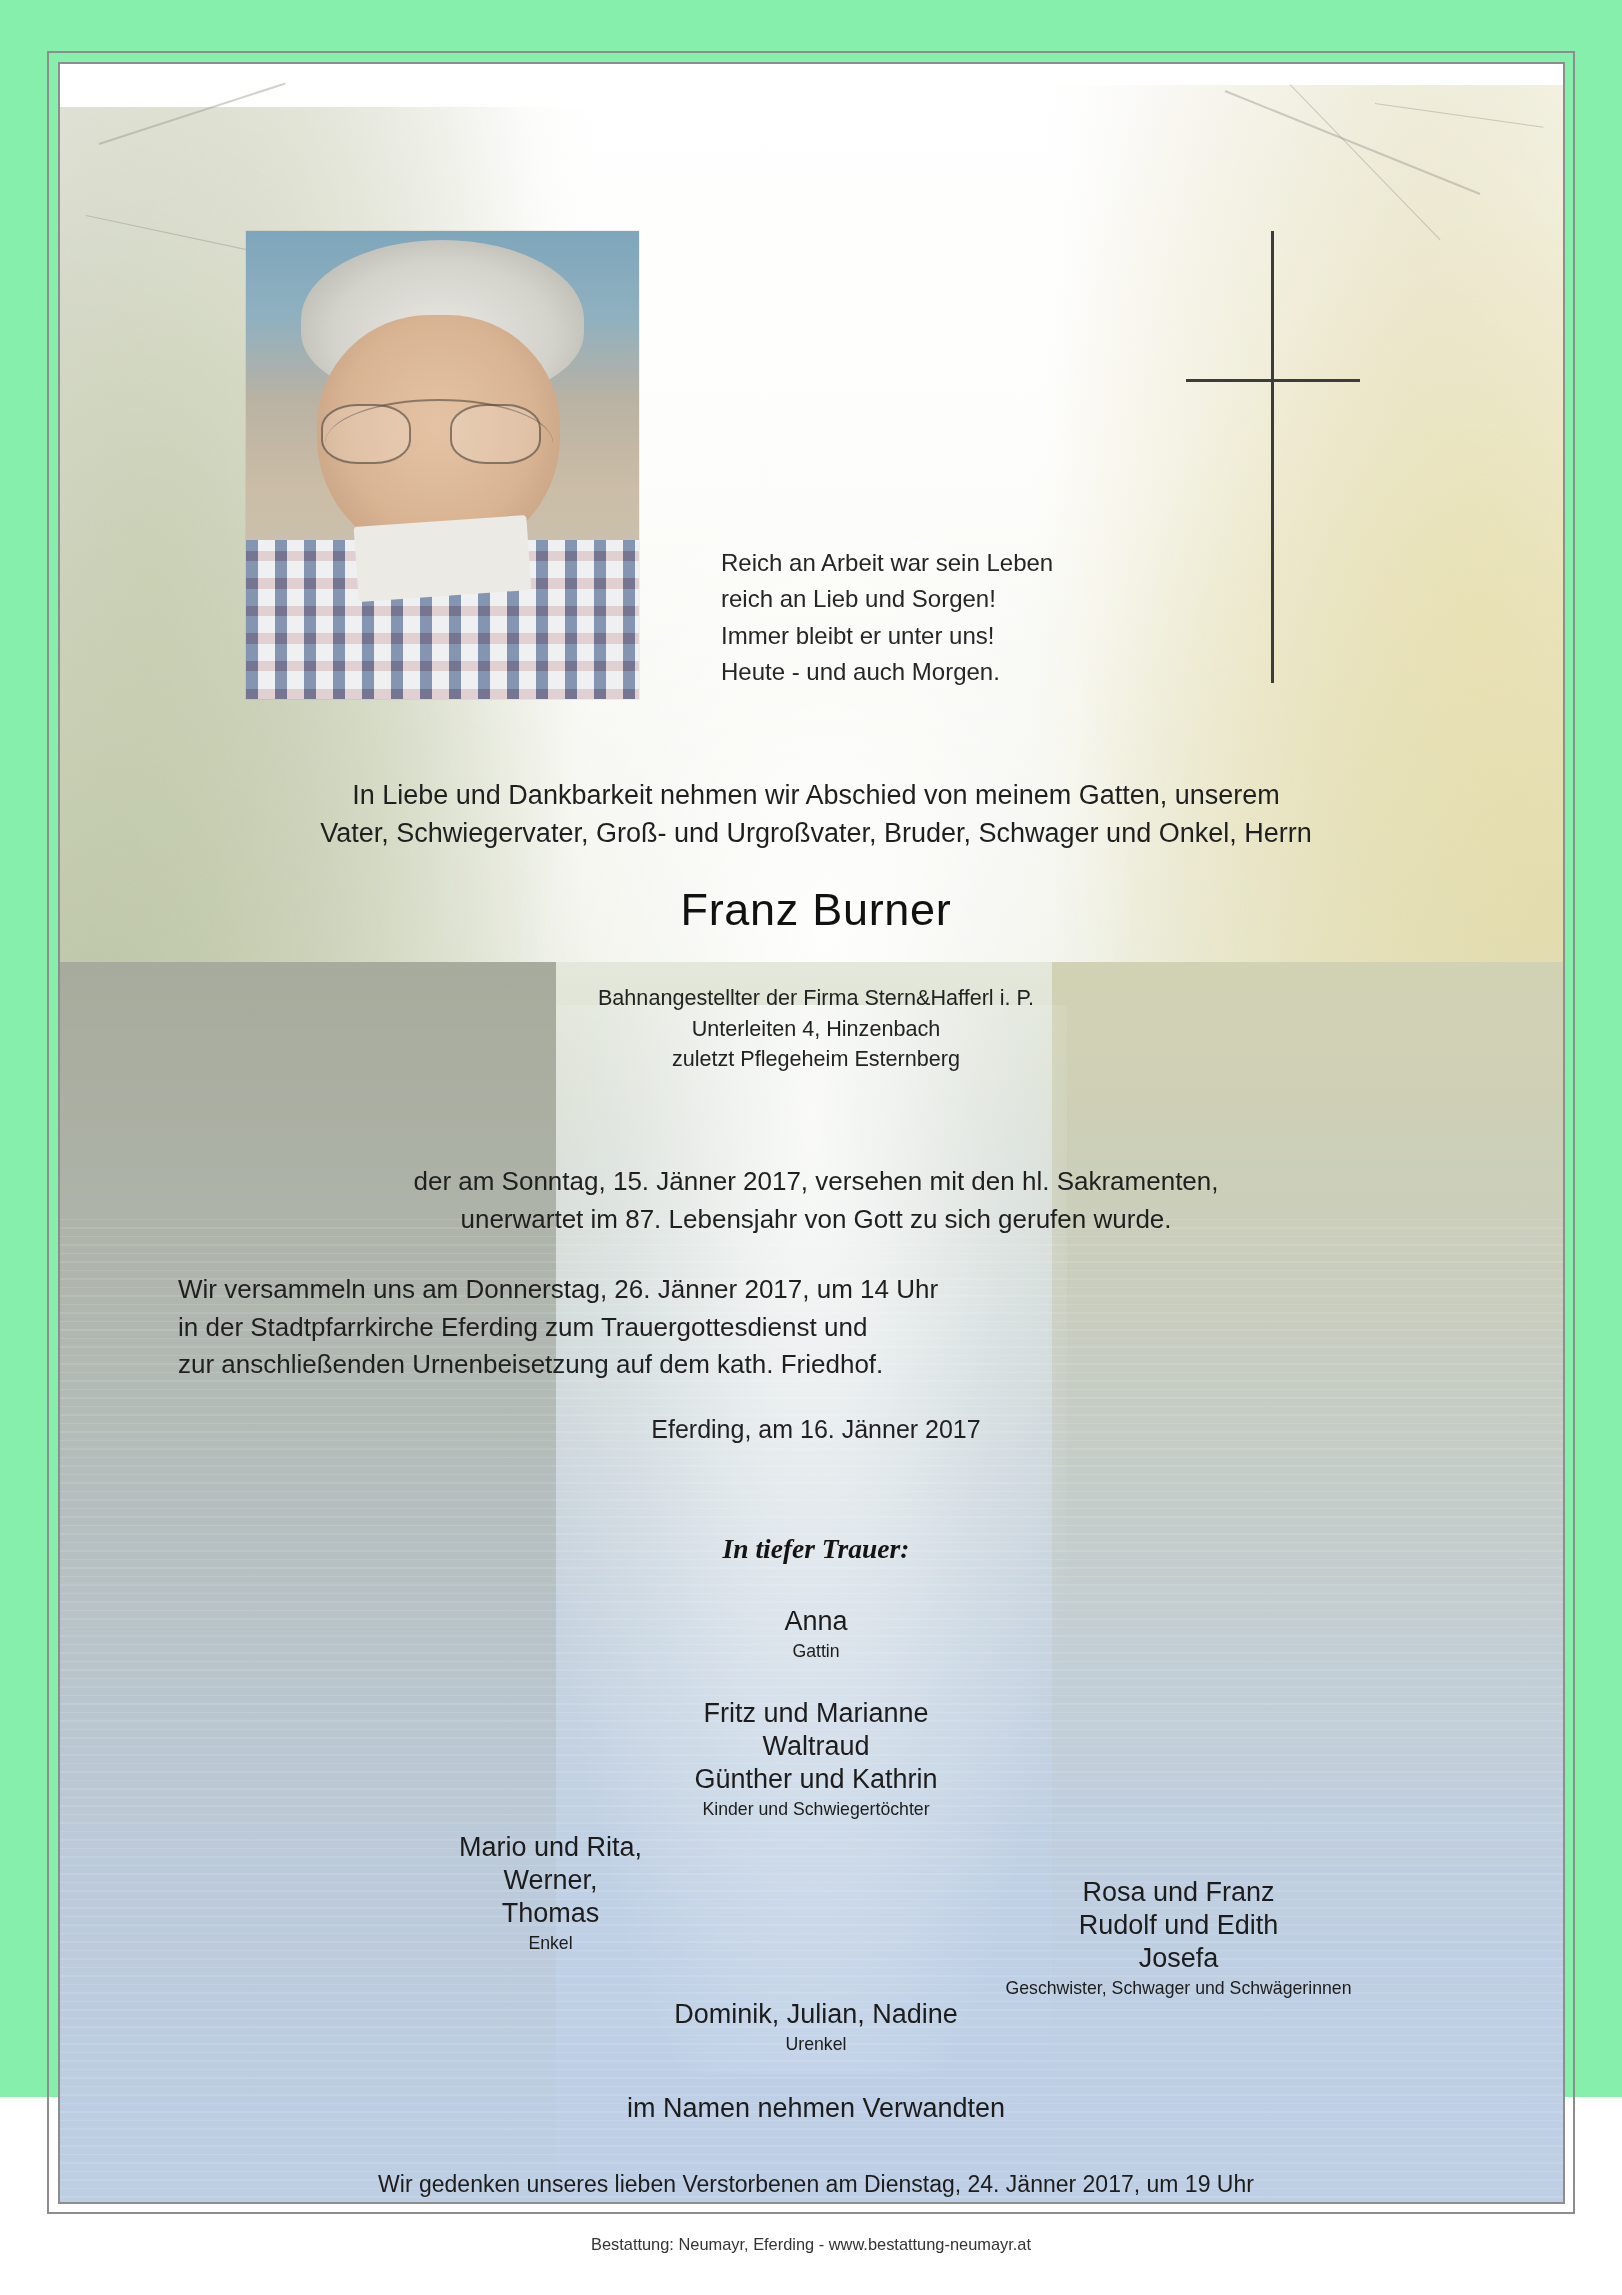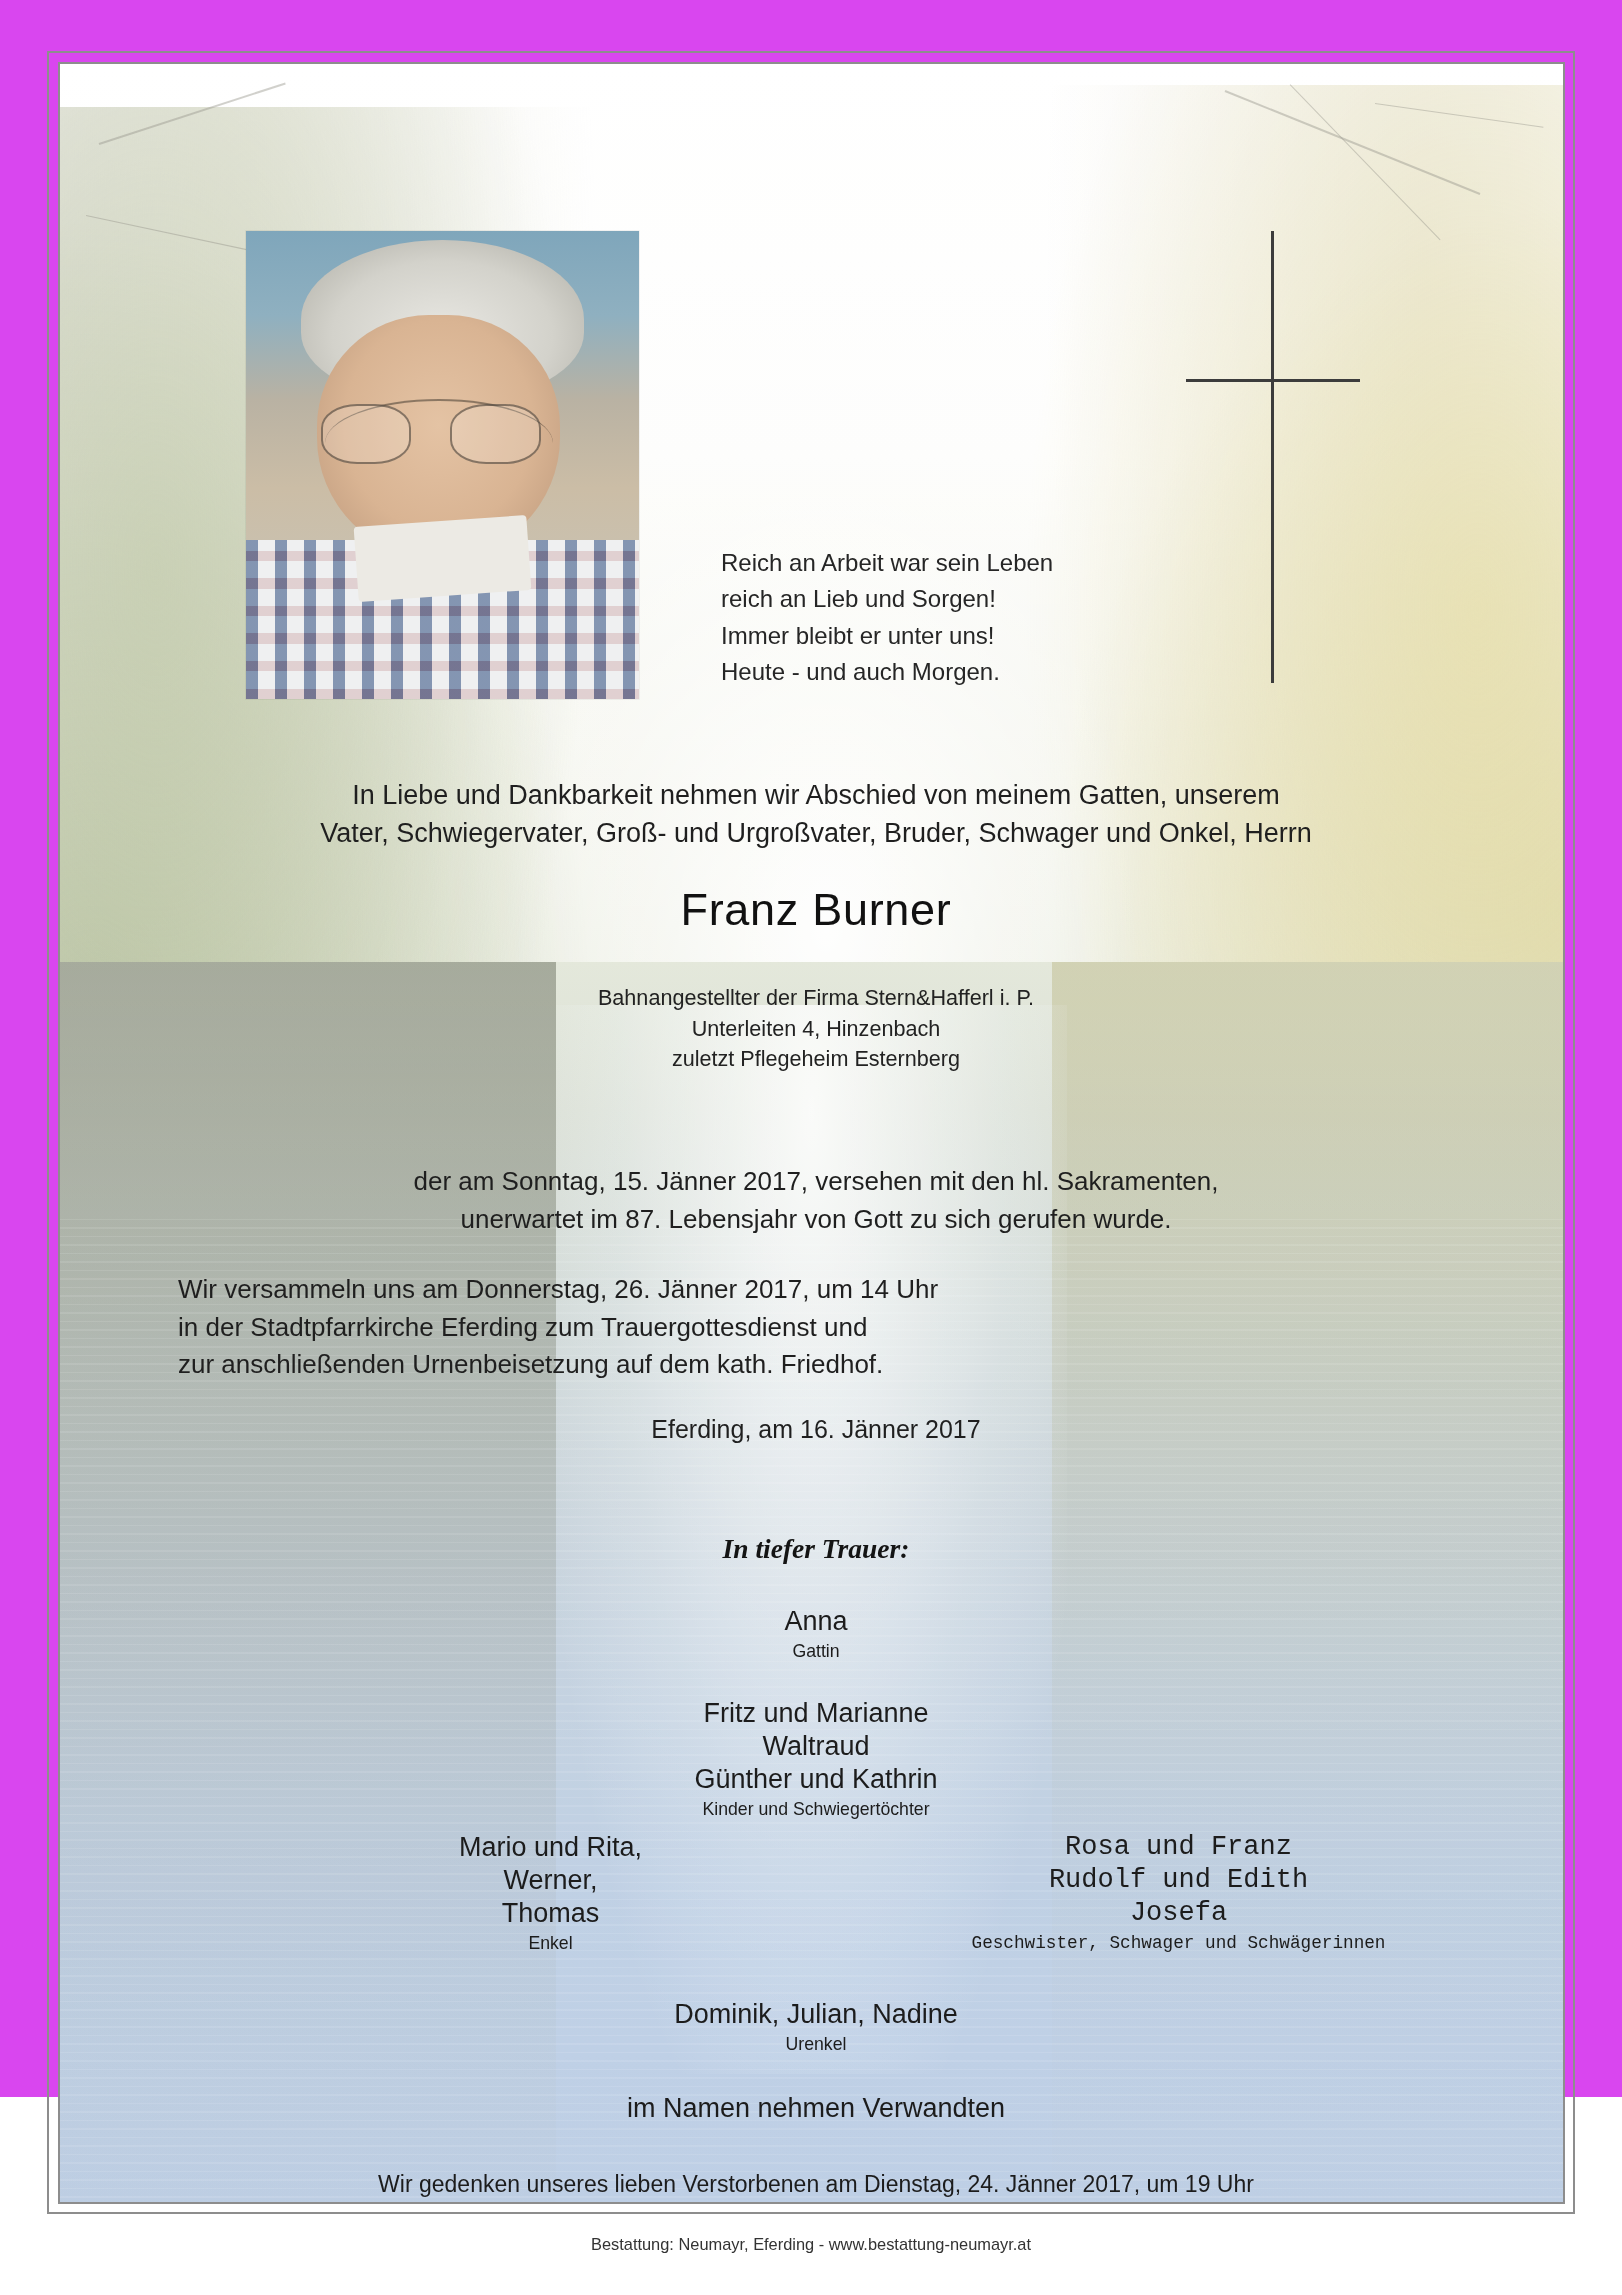--- a/index.html
+++ b/index.html
@@ -13,21 +13,21 @@
     font-family: "Liberation Sans", sans-serif;
     color: #1d1d1d;
     overflow: hidden;
   }
 
   
   .page {
     position: relative;
     width: 1622px;
     height: 2097px;
-    background: #d946ef;
+    background: #86efac;
     box-sizing: border-box;
   }
 
   
   .frame-outer {
     position: absolute;
     left: 47px;
     top: 51px;
     width: 1528px;
     height: 2163px;
@@ -320,21 +320,21 @@
     position: absolute;
     text-align: center;
     color: #1c1c1c;
   }
   .grp .nm { font-size: 27px; line-height: 1.22; }
   .grp .rel { font-size: 17.7px; line-height: 1.4; margin-top: 1.3px; }
 
   .grp-spouse { left: 118px; top: 1541px; width: 1276px; }
   .grp-children { left: 118px; top: 1633px; width: 1276px; }
   .grp-grandchildren { left: 281px; top: 1767px; width: 419px; }
-  .grp-siblings { left: 870px; top: 1767px; width: 497px; font-family: Liberation Mono, monospace; }
+  .grp-siblings { left: 870px; top: 1812px; width: 497px; }
   .grp-greatgrand { left: 118px; top: 1934px; width: 1276px; }
 
   .all-relatives {
     position: absolute;
     left: 118px;
     top: 2029px;
     width: 1276px;
     text-align: center;
     font-size: 27px;
     color: #1c1c1c;

